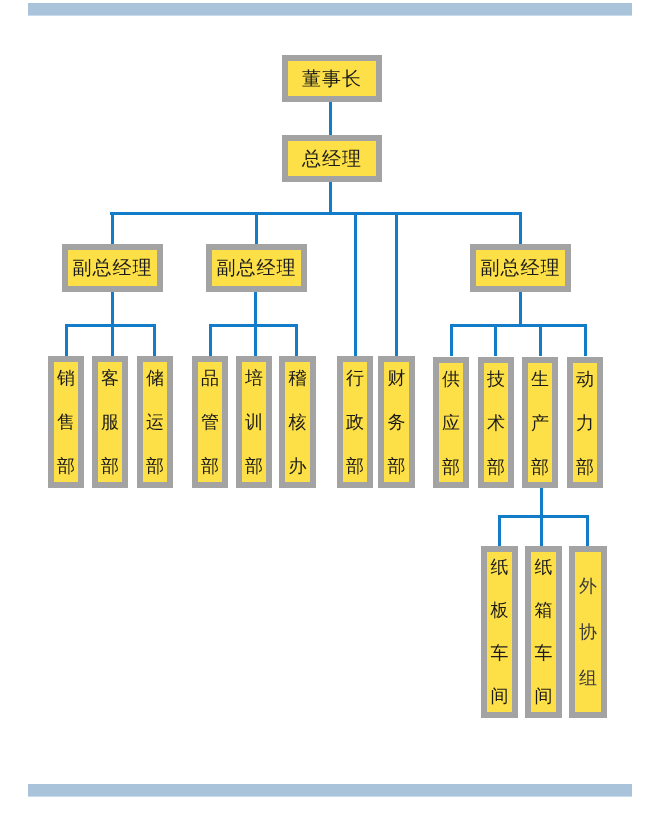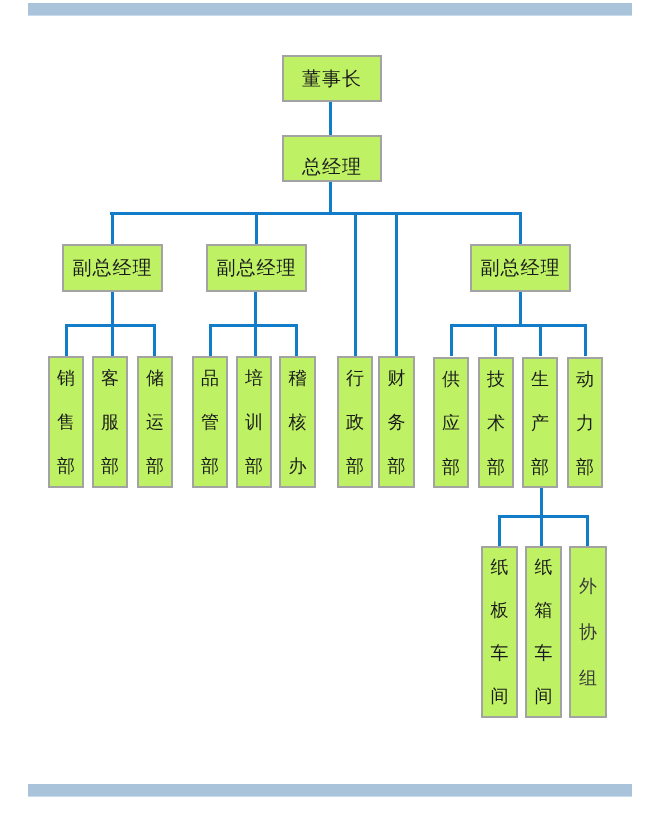--- a/index.html
+++ b/index.html
@@ -21,22 +21,22 @@
     width: 604px;
     height: 12px;
     background: #a9c3da;
     border-bottom: 1px solid #c9dbea;
   }
   .top-bar { top: 3px; }
   .bottom-bar { top: 784px; }
 
   .node {
     position: absolute;
-    background: #bef264;
-    border: 2px solid #a3a3a3;
+    background: #fde047;
+    border: 6px solid #a3a3a3;
     box-sizing: border-box;
     display: flex;
     align-items: center;
     justify-content: center;
     color: #1a1a1a;
   }
   .h-node {
     font-size: 19px;
     letter-spacing: 1px;
   }
@@ -98,21 +98,21 @@
   <div class="line vline" style="left:584px; top:324px; height:32px;"></div>
 
   <div class="line vline" style="left:540px; top:488px; height:58px;"></div>
   <div class="line hline" style="left:498px; top:515px; width:91px;"></div>
   <div class="line vline" style="left:498px; top:515px; height:31px;"></div>
   <div class="line vline" style="left:586px; top:515px; height:31px;"></div>
 
   <div class="node h-node" style="left:282px; top:55px;  width:100px; height:47px;">
     <span>董事长</span>
   </div>
-  <div class="node h-node" style="left:282px; top:135px; width:100px; height:47px;align-items:flex-end;">
+  <div class="node h-node" style="left:282px; top:135px; width:100px; height:47px;">
     <span>总经理</span>
   </div>
   <div class="node h-node" style="left:62px;  top:244px; width:101px; height:48px;">
     <span>副总经理</span>
   </div>
   <div class="node h-node" style="left:206px; top:244px; width:101px; height:48px;">
     <span>副总经理</span>
   </div>
   <div class="node h-node" style="left:470px; top:244px; width:101px; height:48px;">
     <span>副总经理</span>

